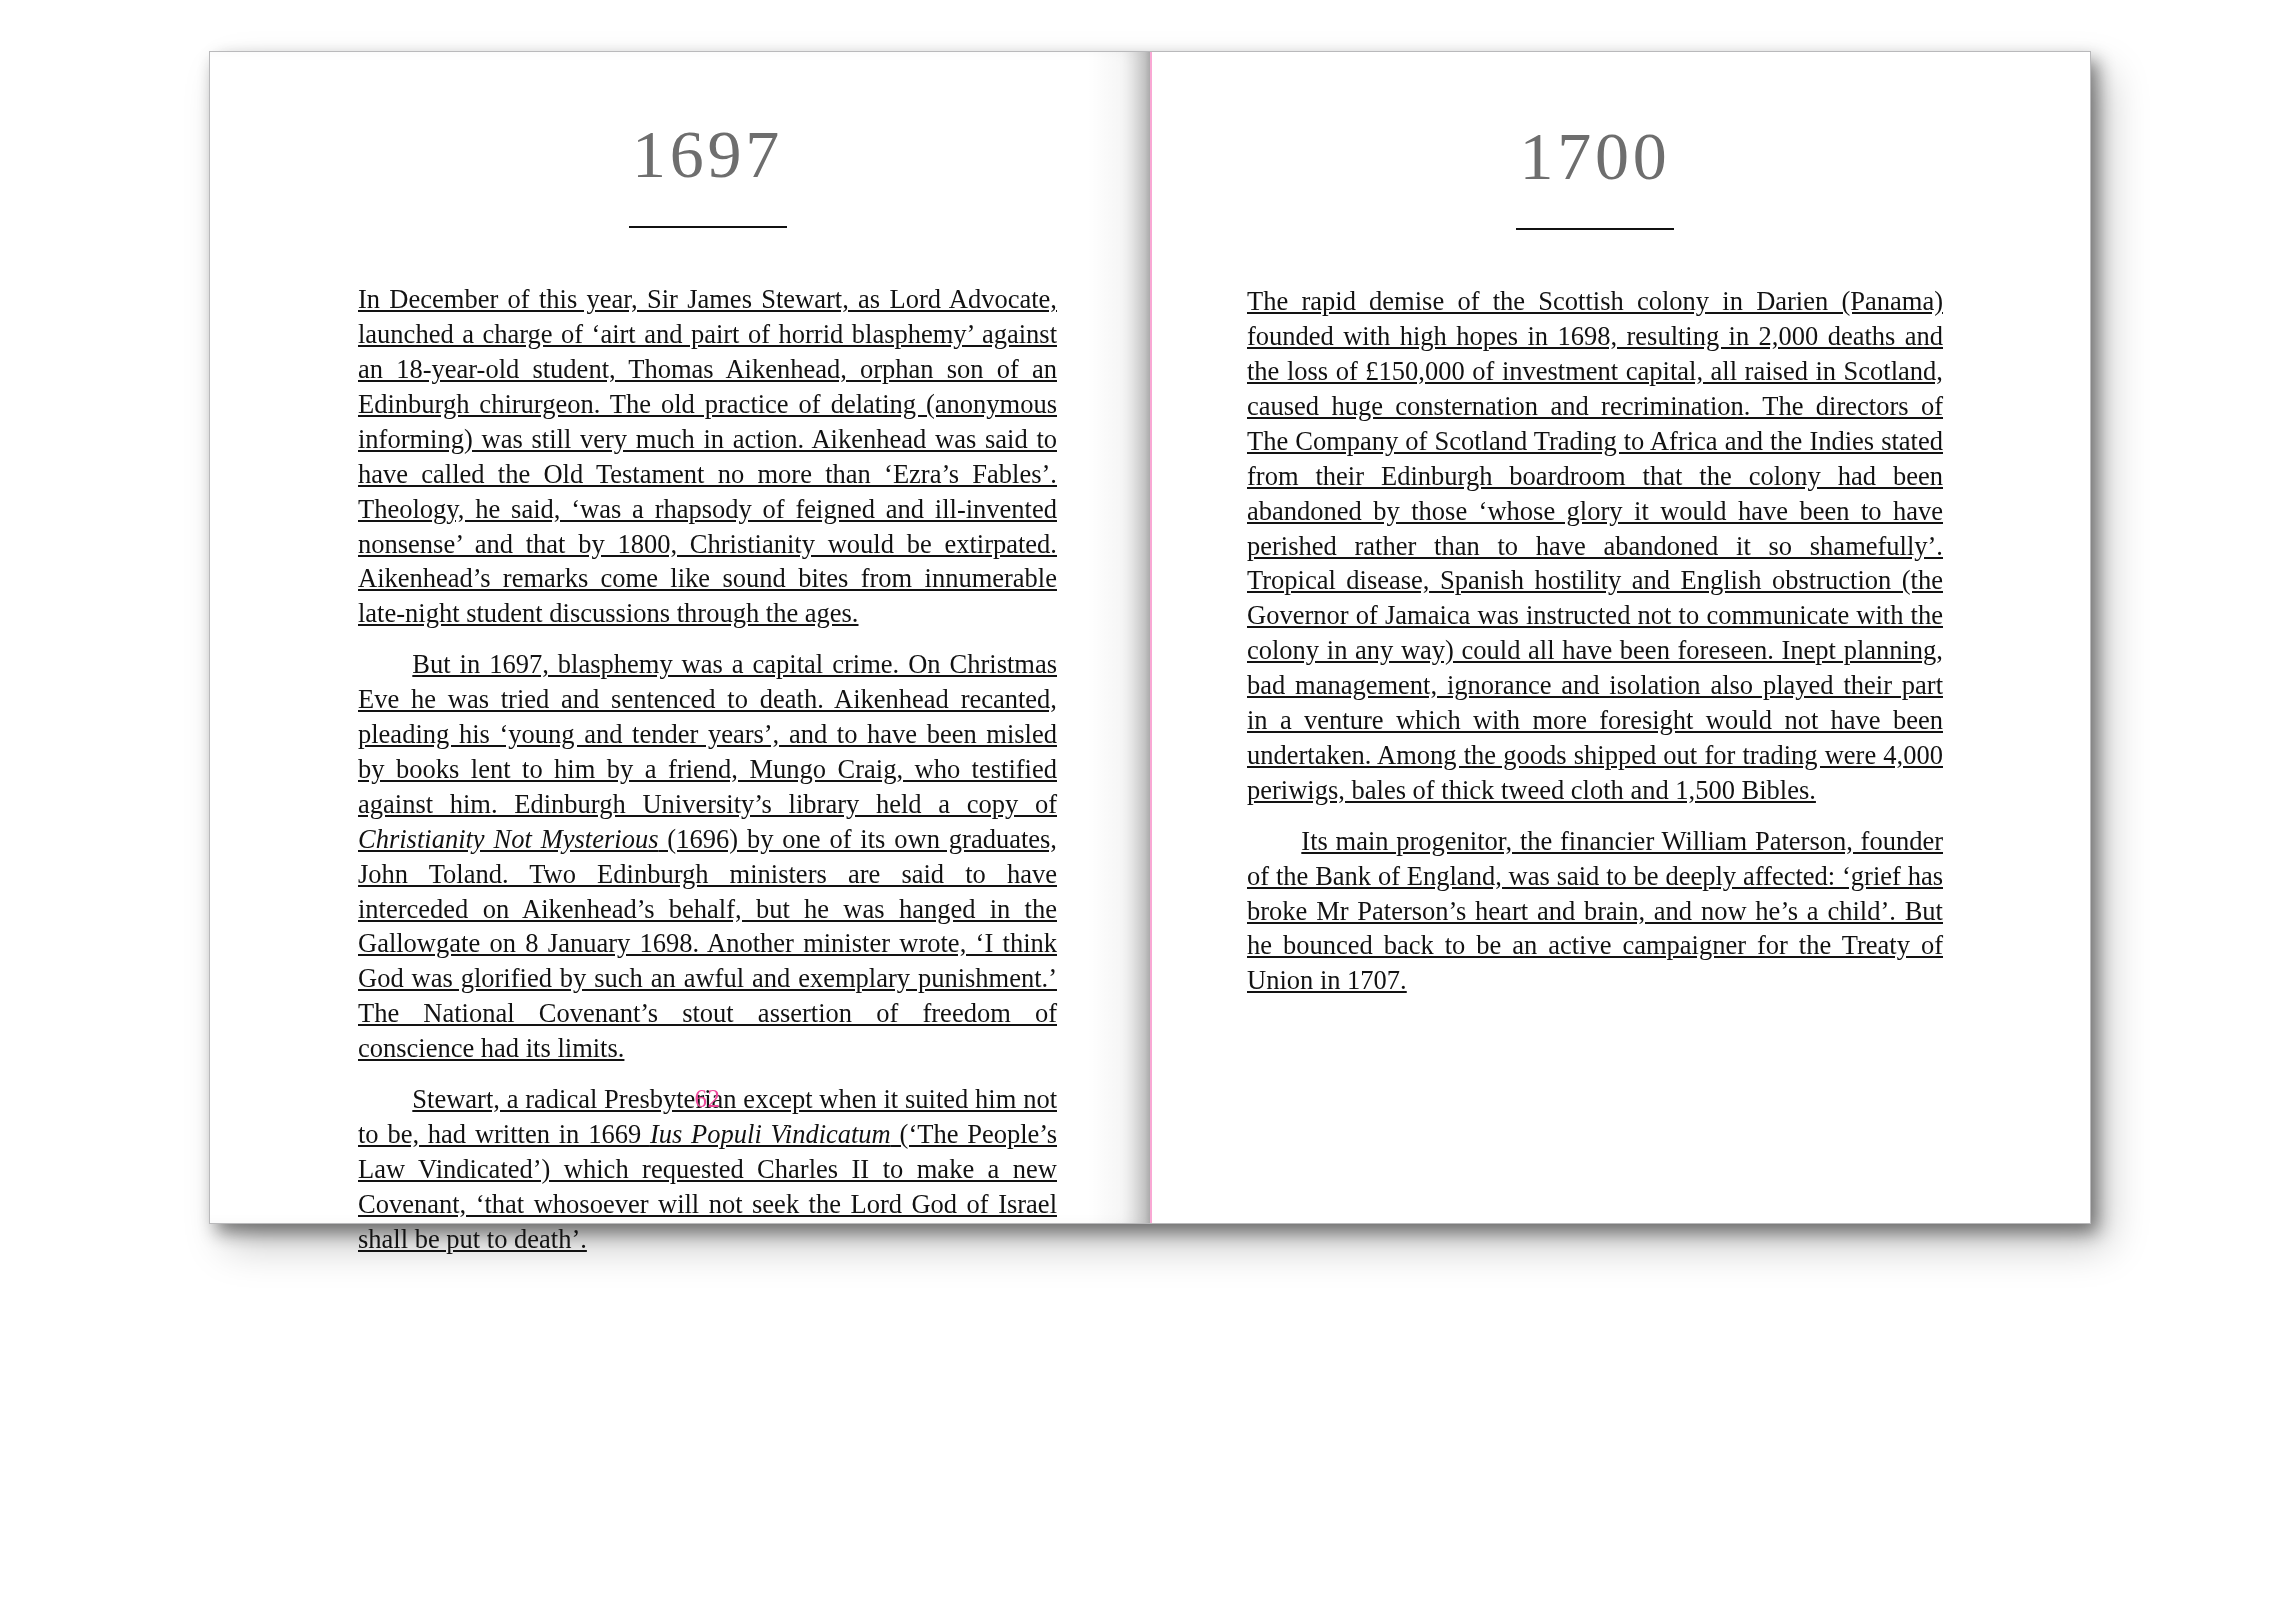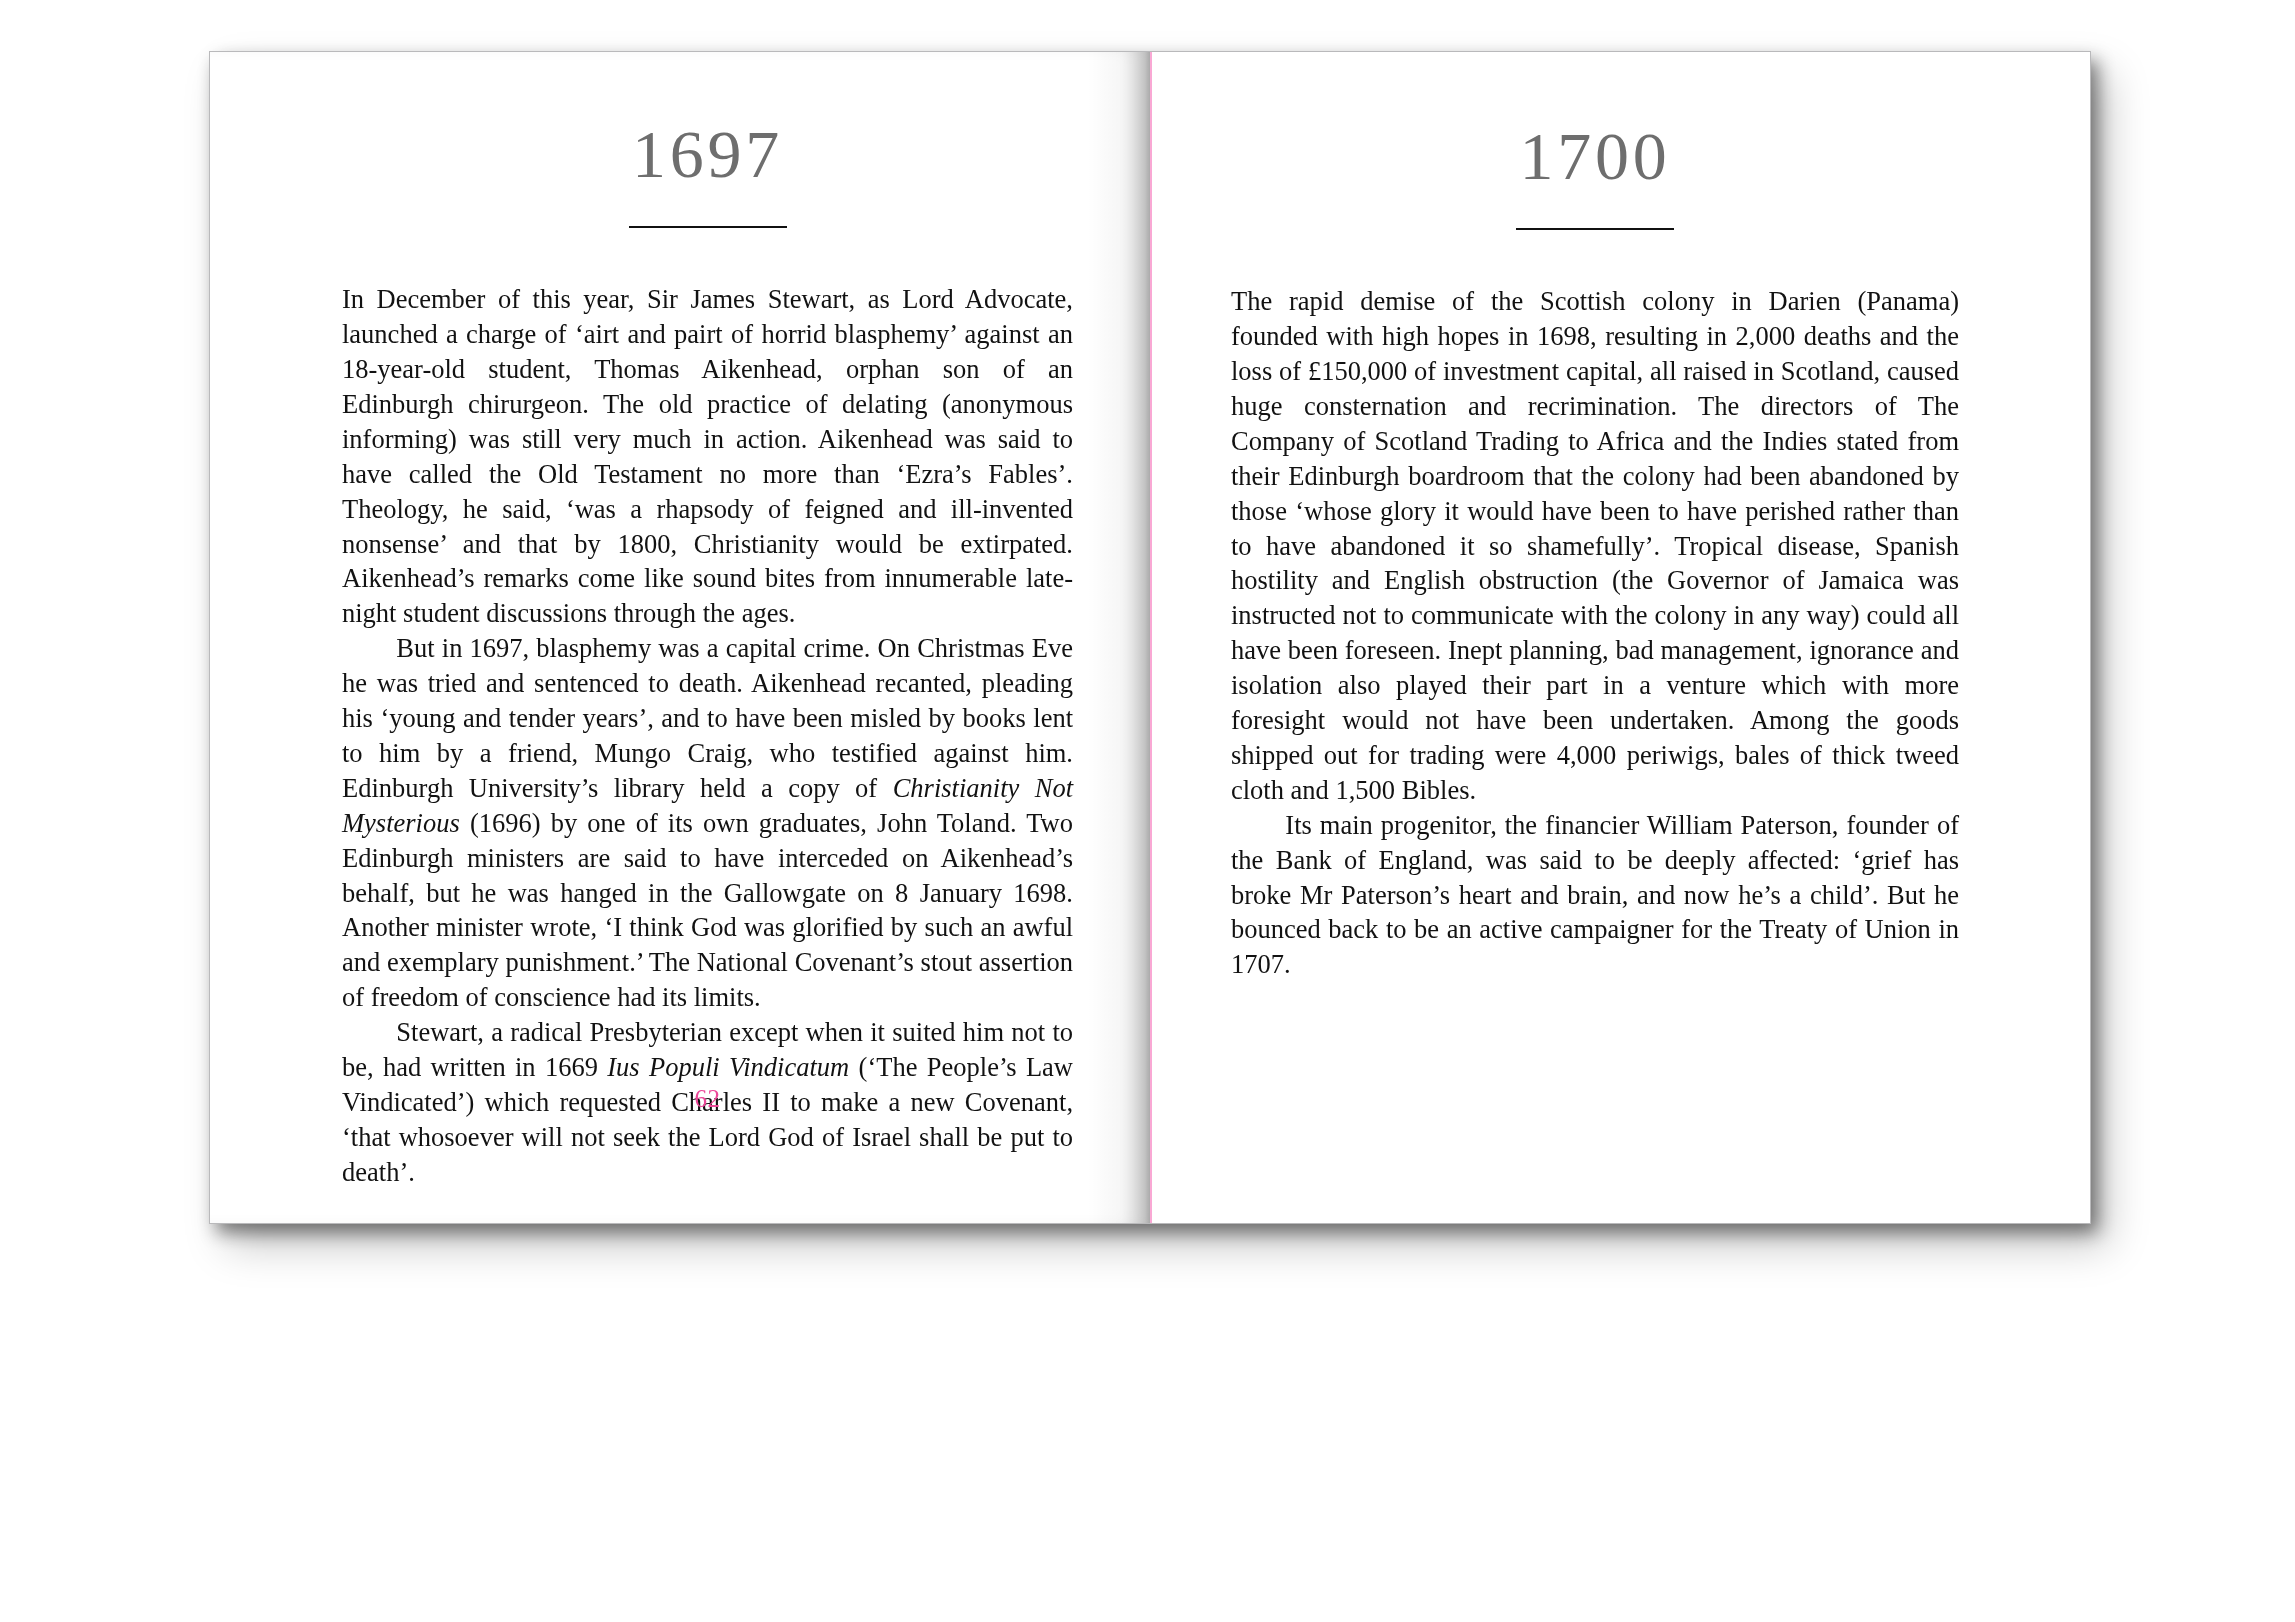--- a/index.html
+++ b/index.html
@@ -94,22 +94,23 @@
     line-height: 1.317;
     color: #121212;
     text-align: justify;
     text-justify: inter-word;
     hyphens: none;
     font-variant-numeric: oldstyle-nums;
     font-feature-settings: "onum" 1;
   }
 
   .prose p {
-    margin: 0;
+    margin: 16px;
     text-indent: 0;
+    text-decoration: underline;
   }
 
   .prose p + p {
     text-indent: 2.05em;
   }
 
   .prose p:last-child {
     text-align: justify;
   }
 

